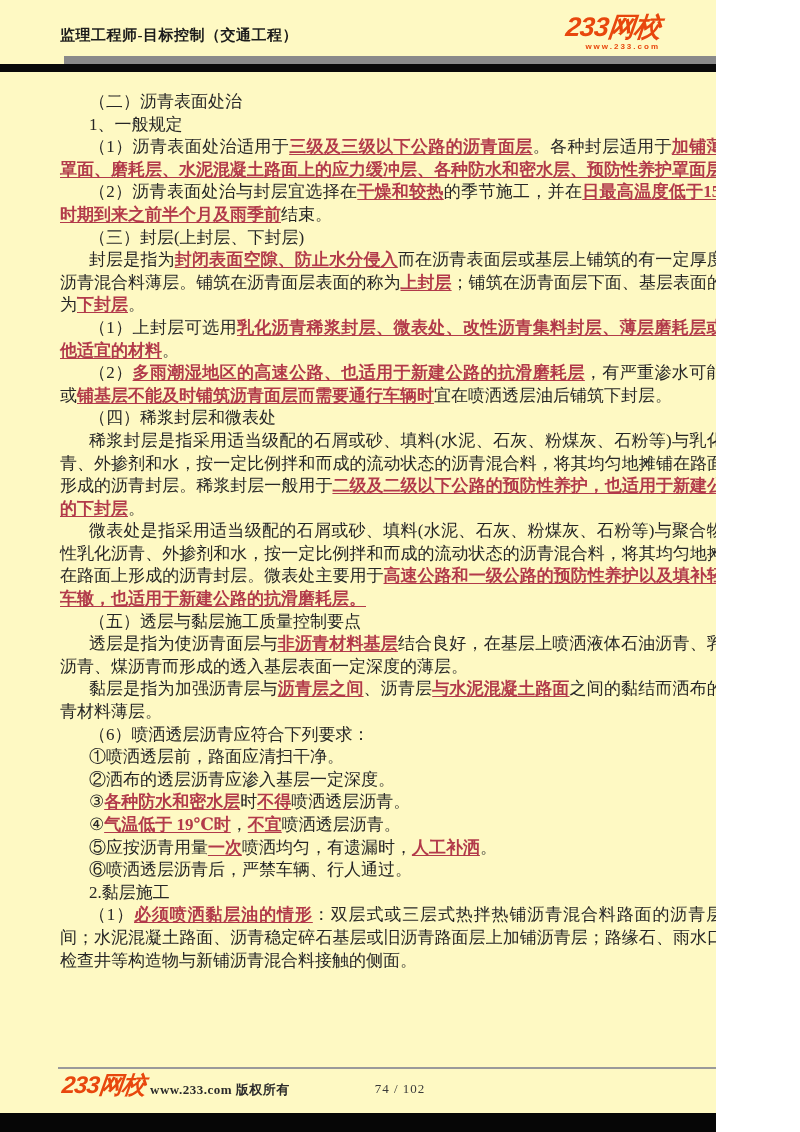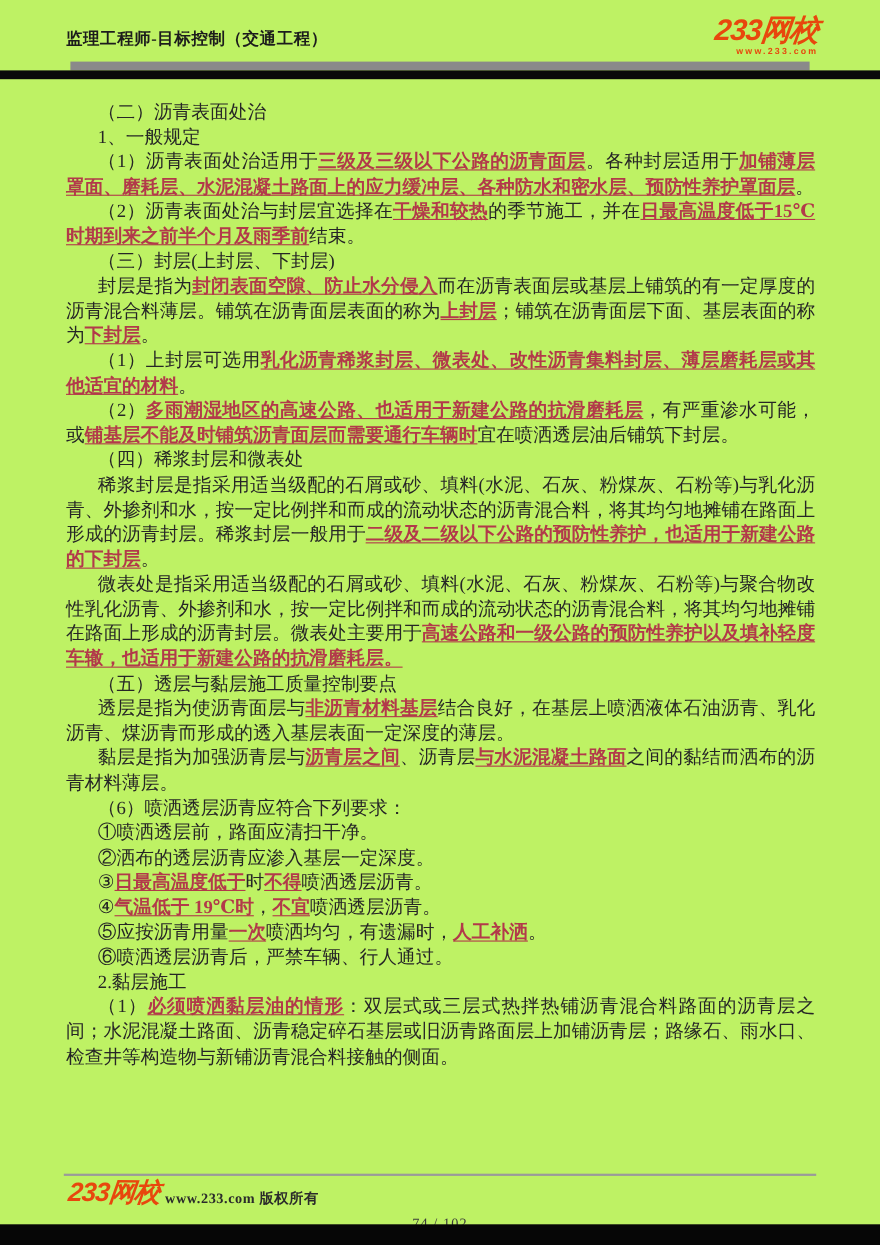--- a/index.html
+++ b/index.html
@@ -1,19 +1,19 @@
 <!DOCTYPE html>
 <html><head>
 <meta charset="utf-8">
 <style>
   html,body{margin:0;padding:0;background:#ffffff;}
   .page{
     position:relative;
-    width:800px;height:1132px;
-    background:#bef264;
+    width:716px;height:1132px;
+    background:#fef9c3;
     overflow:hidden;
     font-family:"Liberation Serif","DejaVu Serif",serif;
   }
   
   .header-title{
     position:absolute;left:60px;top:26px;
     font-size:15px;font-weight:bold;color:#1c1c1c;
     letter-spacing:0.5px;
   }
   .logo{
@@ -60,21 +60,21 @@
     display:inline-block;
     font-size:24px;font-weight:bold;font-style:italic;
     color:#e8470d;letter-spacing:-1px;transform:skewX(-6deg);
   }
   .footer-copy{
     position:absolute;left:150px;top:1081px;
     font-size:13px;font-weight:bold;color:#2b2b2b;
     letter-spacing:0.5px;
   }
   .footer-page{
-    position:absolute;left:0;top:1104px;width:800px;
+    position:absolute;left:0;top:1081px;width:800px;
     text-align:center;font-size:13px;color:#3a3a3a;
     letter-spacing:1px;
   }
   .bar-black-bottom{position:absolute;top:1113px;left:0;width:800px;height:19px;background:#060606;}
 </style>
 </head>
 <body>
 
 <div class="page">
 
@@ -97,21 +97,21 @@
       <p><span>（2）</span><span class="hl">多雨潮湿地区的高速公路、也适用于新建公路的抗滑磨耗层</span><span>，有严重渗水可能，或</span><span class="hl">铺基层不能及时铺筑沥青面层而需要通行车辆时</span><span>宜在喷洒透层油后铺筑下封层。</span></p>
       <p><span>（四）稀浆封层和微表处</span></p>
       <p><span>稀浆封层是指采用适当级配的石屑或砂、填料(水泥、石灰、粉煤灰、石粉等)与乳化沥青、外掺剂和水，按一定比例拌和而成的流动状态的沥青混合料，将其均匀地摊铺在路面上形成的沥青封层。稀浆封层一般用于</span><span class="hl">二级及二级以下公路的预防性养护，也适用于新建公路的下封层</span><span>。</span></p>
       <p><span>微表处是指采用适当级配的石屑或砂、填料(水泥、石灰、粉煤灰、石粉等)与聚合物改性乳化沥青、外掺剂和水，按一定比例拌和而成的流动状态的沥青混合料，将其均匀地摊铺在路面上形成的沥青封层。微表处主要用于</span><span class="hl">高速公路和一级公路的预防性养护以及填补轻度车辙，也适用于新建公路的抗滑磨耗层。</span></p>
       <p><span>（五）透层与黏层施工质量控制要点</span></p>
       <p><span>透层是指为使沥青面层与</span><span class="hl">非沥青材料基层</span><span>结合良好，在基层上喷洒液体石油沥青、乳化沥青、煤沥青而形成的透入基层表面一定深度的薄层。</span></p>
       <p><span>黏层是指为加强沥青层与</span><span class="hl">沥青层之间</span><span>、沥青层</span><span class="hl">与水泥混凝土路面</span><span>之间的黏结而洒布的沥青材料薄层。</span></p>
       <p><span>（6）喷洒透层沥青应符合下列要求：</span></p>
       <p><span>①喷洒透层前，路面应清扫干净。</span></p>
       <p><span>②洒布的透层沥青应渗入基层一定深度。</span></p>
-      <p><span>③</span><span class="hl">日最高温度低于</span><span>时</span><span class="hl">不得</span><span>喷洒透层沥青。</span></p>
+      <p><span>③</span><span class="hl">各种防水和密水层</span><span>时</span><span class="hl">不得</span><span>喷洒透层沥青。</span></p>
       <p><span>④</span><span class="hl">气温低于 19℃时</span><span>，</span><span class="hl">不宜</span><span>喷洒透层沥青。</span></p>
       <p><span>⑤应按沥青用量</span><span class="hl">一次</span><span>喷洒均匀，有遗漏时，</span><span class="hl">人工补洒</span><span>。</span></p>
       <p><span>⑥喷洒透层沥青后，严禁车辆、行人通过。</span></p>
       <p><span>2.黏层施工</span></p>
       <p><span>（1）</span><span class="hl">必须喷洒黏层油的情形</span><span>：双层式或三层式热拌热铺沥青混合料路面的沥青层之间；水泥混凝土路面、沥青稳定碎石基层或旧沥青路面层上加铺沥青层；路缘石、雨水口、检查井等构造物与新铺沥青混合料接触的侧面。</span></p>
     </div>
 
   <div class="footer-rule"></div>
   <div class="footer-logo">
     <span class="logo-text">233网校</span>

